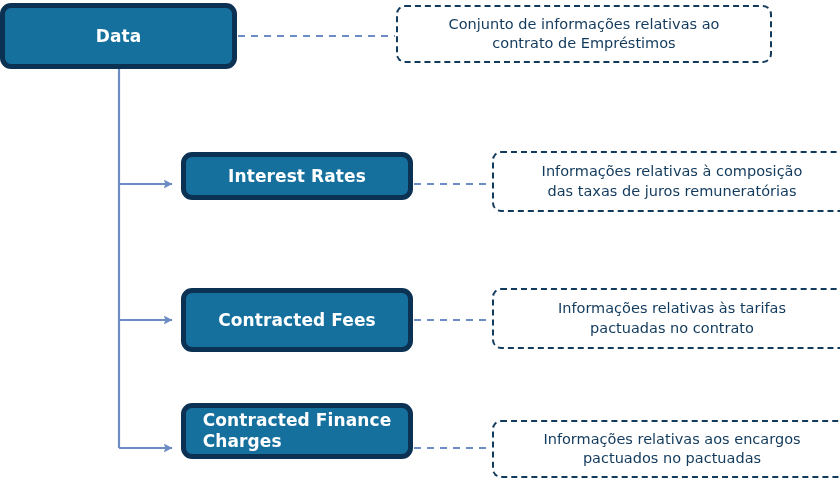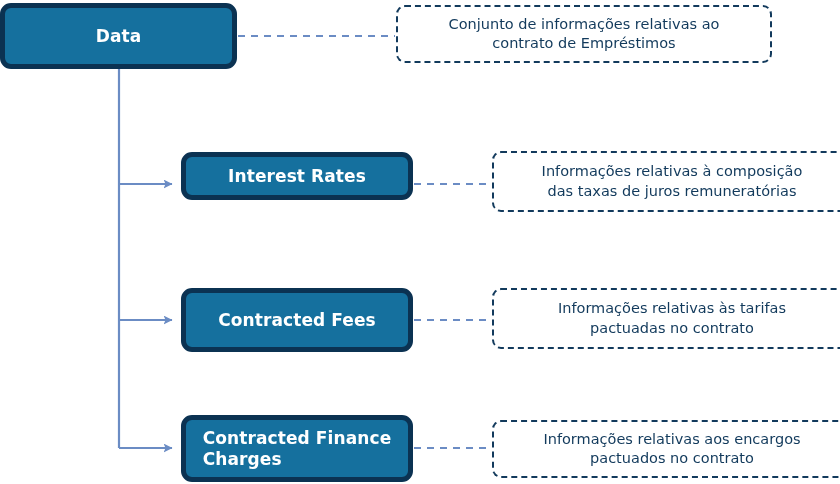--- a/index.html
+++ b/index.html
@@ -59,23 +59,23 @@
     height: 48px;
   }
   .node-row2 {
     left: 181px;
     top: 288px;
     width: 232px;
     height: 64px;
   }
   .node-row3 {
     left: 181px;
-    top: 415px;
+    top: 403px;
     width: 232px;
-    height: 67px;
+    height: 56px;
   }
   
   .note {
     position: absolute;
     box-sizing: border-box;
     background: #ffffff;
     border: 2px dashed #123A5C;
     border-radius: 9px;
     display: flex;
     align-items: center;
@@ -164,16 +164,16 @@
     <span class="note-text">Informações relativas às tarifas
 pactuadas no contrato</span>
   </div>
 
   <div class="node node-row3">
     <span class="node-label">Contracted Finance
 Charges</span>
   </div>
   <div class="note note-row3">
     <span class="note-text">Informações relativas aos encargos
-pactuados no contrato</span>
+pactuados no pactuadas</span>
   </div>
 
 </div>
 
 </body></html>

